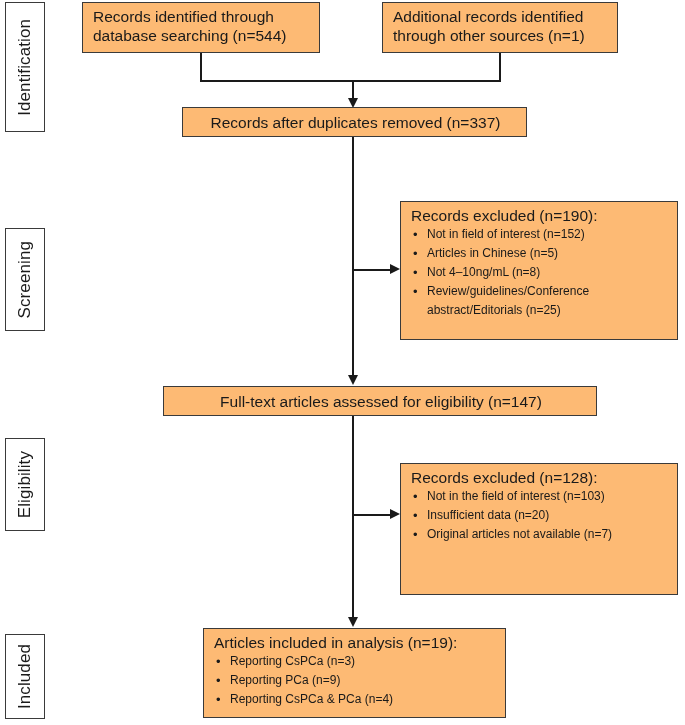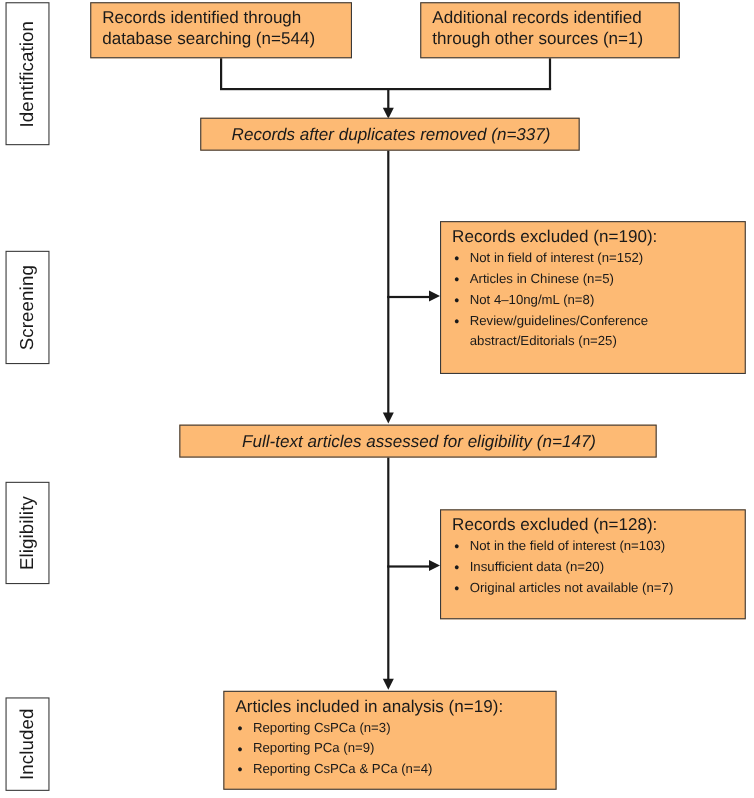--- a/index.html
+++ b/index.html
@@ -46,21 +46,20 @@
   .box .box-body {
     padding: 4px 8px 4px 10px;
   }
   .box.center-text {
     display: flex;
     align-items: center;
   }
   .box.center-text .box-body {
     width: 100%;
     text-align: center;
-    font-style: italic;
   }
   .line {
     font-size: 15.5px;
     line-height: 19px;
     white-space: pre;
   }
 
   
   ul.bullets {
     margin: 0;
@@ -181,21 +180,21 @@
       </ul>
     </div>
   </div>
 
   <div class="box center-text" style="left:163px; top:386px; width:434px; height:30px;">
     <div class="box-body">
       <div class="line">Full-text articles assessed for eligibility (n=147)</div>
     </div>
   </div>
 
-  <div class="box" style="left:400px; top:463px; width:278px; height:100px;">
+  <div class="box" style="left:400px; top:463px; width:278px; height:132px;">
     <div class="box-body">
       <div class="line">Records excluded (n=128):</div>
       <ul class="bullets">
         <li>Not in the field of interest (n=103)</li>
         <li>Insufficient data (n=20)</li>
         <li>Original articles not available (n=7)</li>
       </ul>
     </div>
   </div>
 

